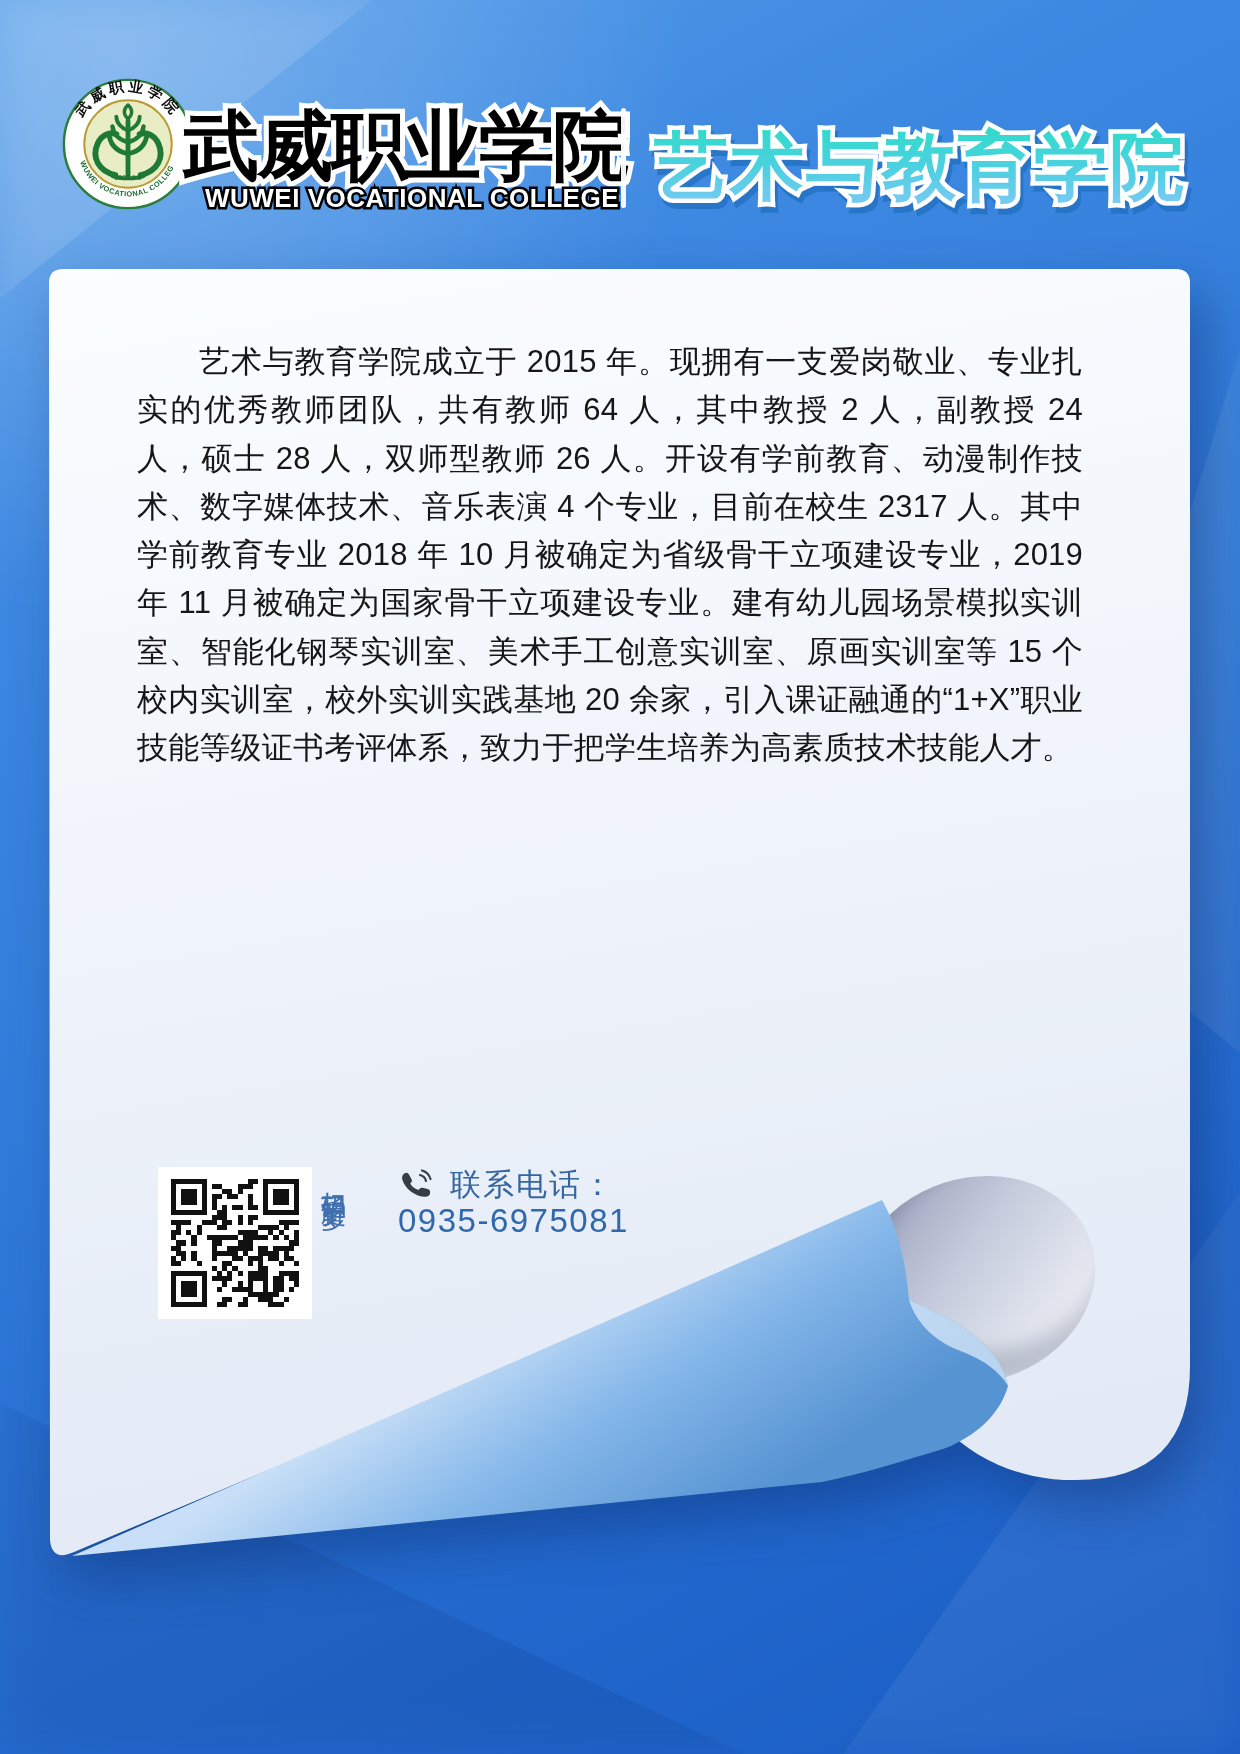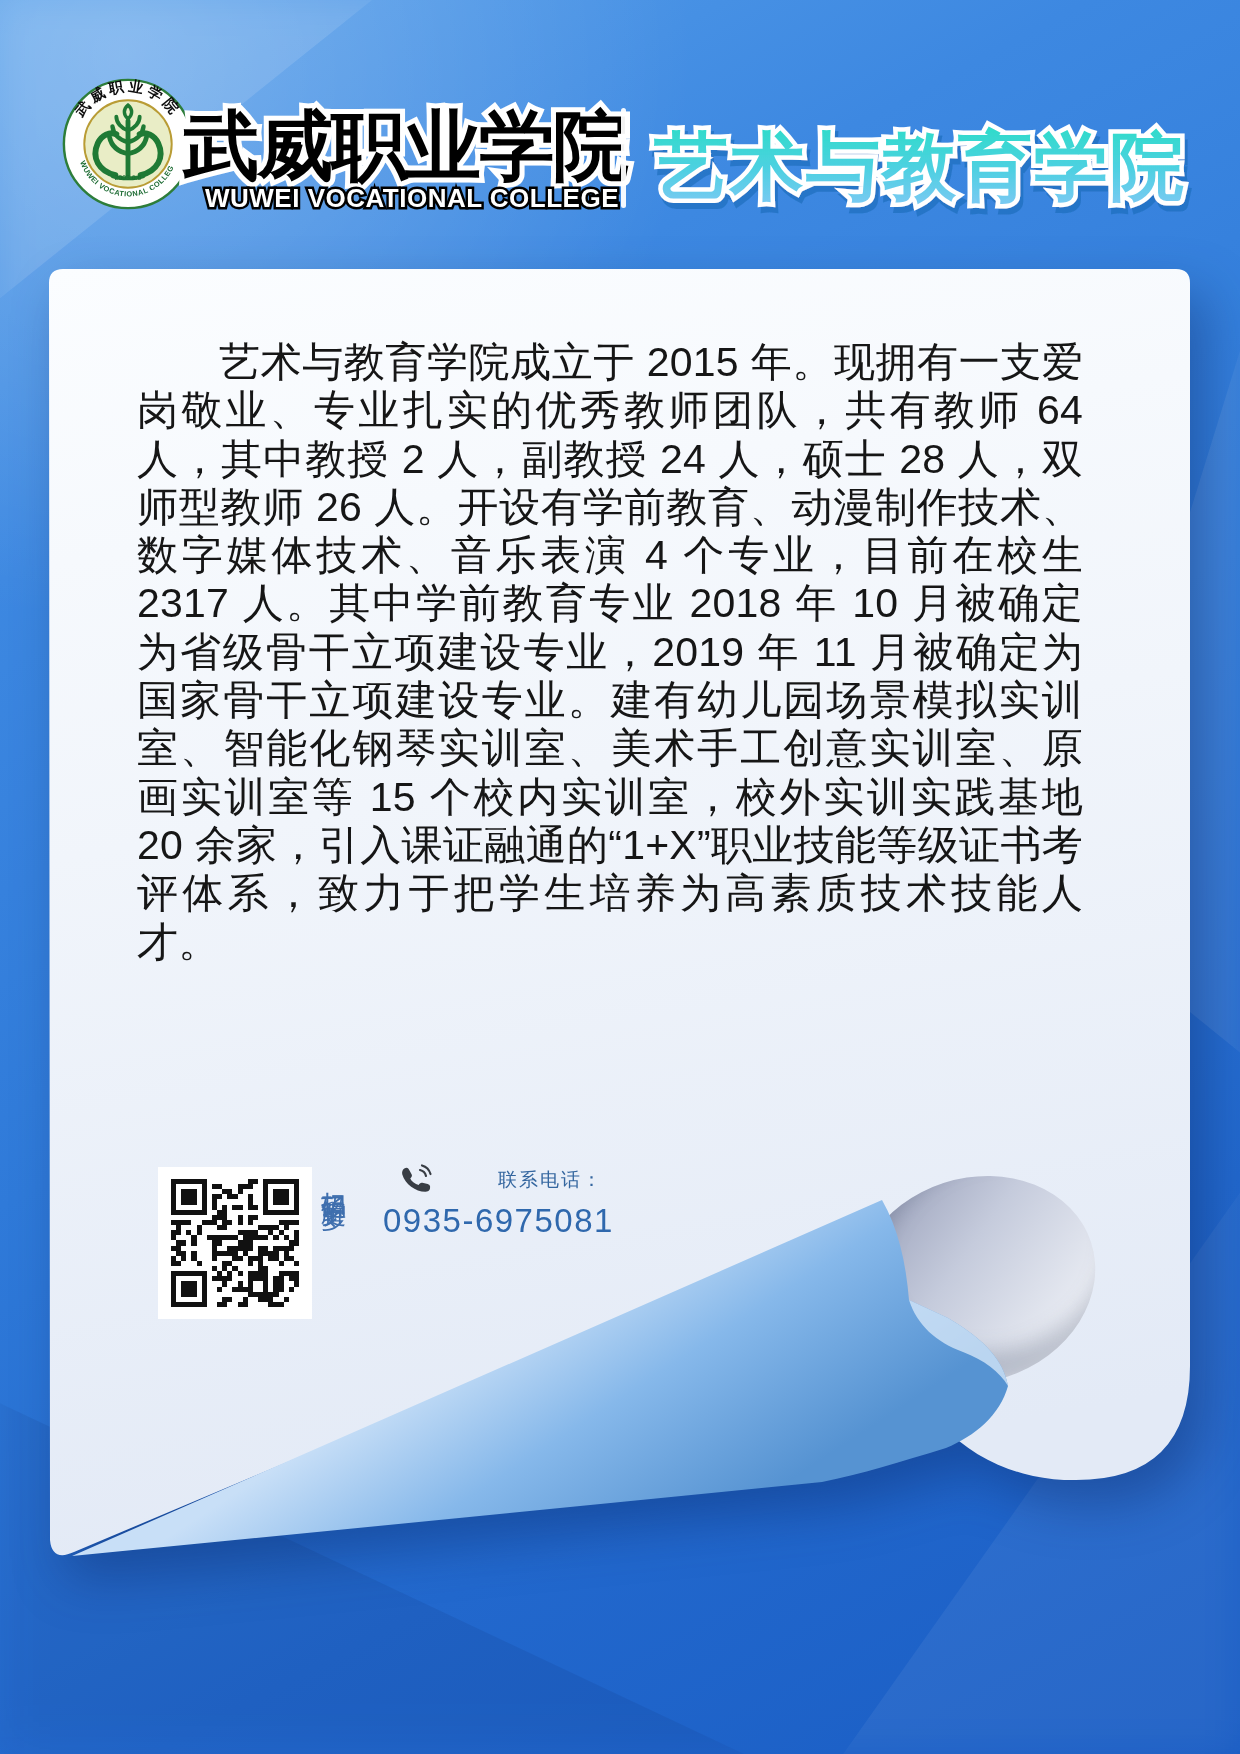--- a/index.html
+++ b/index.html
@@ -15,33 +15,33 @@
   .streak.s3{background:rgba(8,30,90,.10);clip-path:polygon(0 80%,60% 100%,0 100%);filter:blur(26px);}
   .streak.s4{background:rgba(255,255,255,.06);clip-path:polygon(100% 68%,68% 100%,100% 100%);filter:blur(20px);}
 
   .header-svg{position:absolute;left:0;top:0;}
   .logo-svg{position:absolute;left:60px;top:76px;}
 
   .curl-svg{position:absolute;left:0;top:0;
             filter:drop-shadow(16px 24px 26px rgba(8,35,95,.38));}
 
   .article{position:absolute;left:137px;top:338px;width:946px;z-index:3;}
-  .article p{margin:0;font-size:41px;line-height:48.3px;color:#161616;
+  .article p{margin:0;font-size:31px;line-height:48.3px;color:#161616;
              text-align:justify;text-indent:2em;letter-spacing:.2px;}
 
   .contact{position:absolute;left:0;top:0;width:1240px;height:1754px;z-index:3;pointer-events:none;}
   .qr-box{position:absolute;left:158px;top:1167px;width:154px;height:152px;background:#fff;
           display:flex;align-items:center;justify-content:center;}
   .qr-box svg{width:130px;height:128px;}
   .qr-caption{position:absolute;left:320px;top:1172px;height:170px;
               writing-mode:vertical-rl;text-orientation:upright;
               font-size:25px;line-height:27px;color:#3f6fae;letter-spacing:3px;}
   .phone-row{position:absolute;left:400px;top:1164px;display:flex;align-items:center;gap:18px;}
-  .phone-label{font-size:19px;color:#34669f;letter-spacing:2px;margin-left:48px;}
-  .phone-number{position:absolute;left:383px;top:1202px;font-size:33px;color:#2f68ad;letter-spacing:1.5px;text-align:right;}
+  .phone-label{font-size:31px;color:#34669f;letter-spacing:2px;}
+  .phone-number{position:absolute;left:398px;top:1202px;font-size:33px;color:#2f68ad;letter-spacing:1.5px;text-align:right;}
 </style>
 </head>
 <body>
 
 <div class="poster">
   <div class="streak s1"></div>
   <div class="streak s2"></div>
   <div class="streak s3"></div>
   <div class="streak s4"></div>
 

